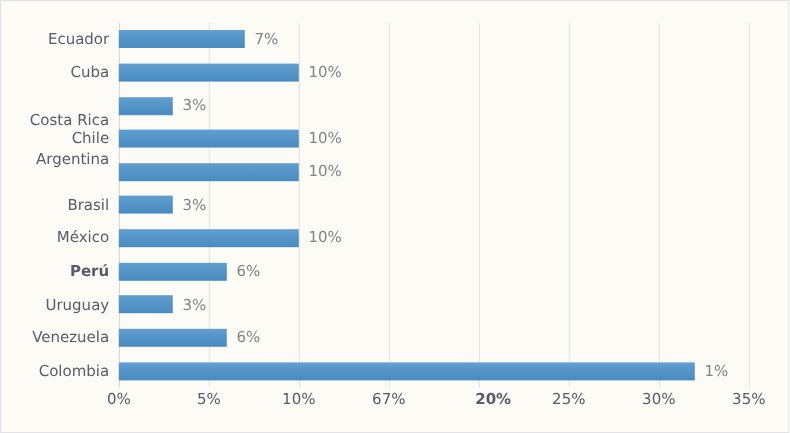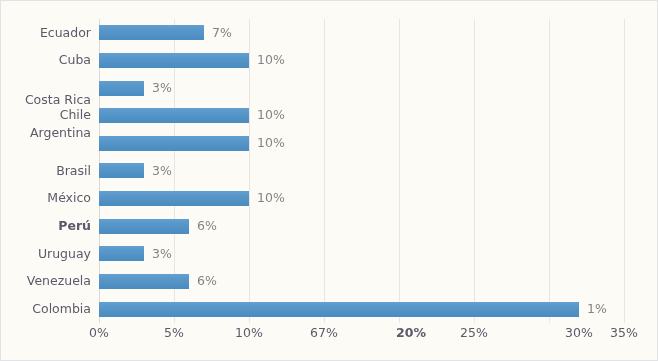--- a/index.html
+++ b/index.html
@@ -178,17 +178,17 @@
       </div>
   </div>
 
   <div class="x-ticks">
       <div class="x-tick" style="left: 0px;">0%</div>
       <div class="x-tick" style="left: 75px;">5%</div>
       <div class="x-tick" style="left: 150px;">10%</div>
       <div class="x-tick" style="left: 225px;">67%</div>
       <div class="x-tick" style="left: 312px; font-weight: bold;">20%</div>
       <div class="x-tick" style="left: 375px;">25%</div>
-      <div class="x-tick" style="left: 450px; margin-left: 30px;">30%</div>
+      <div class="x-tick" style="left: 450px;">30%</div>
       <div class="x-tick" style="left: 525px;">35%</div>
     </div>
 
 </div>
 
 </body></html>

